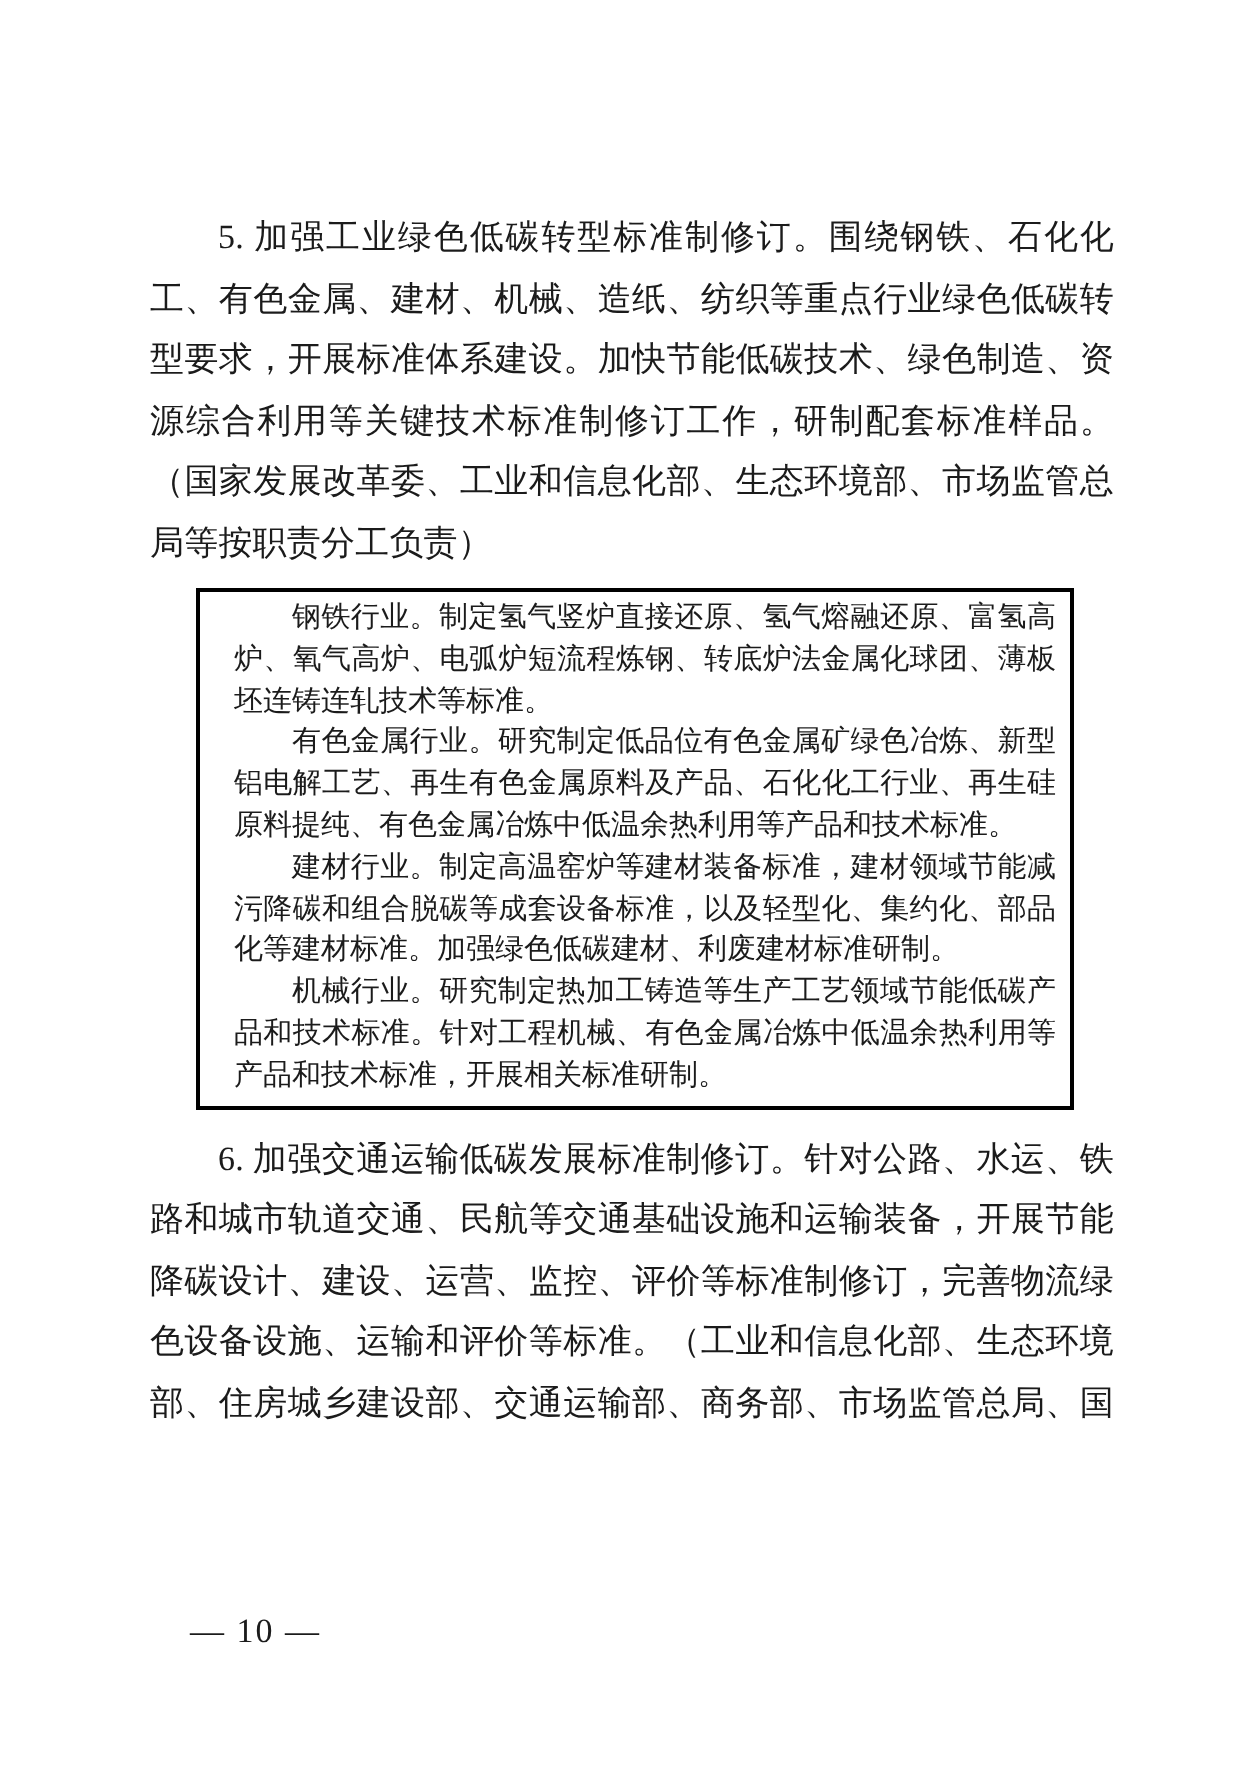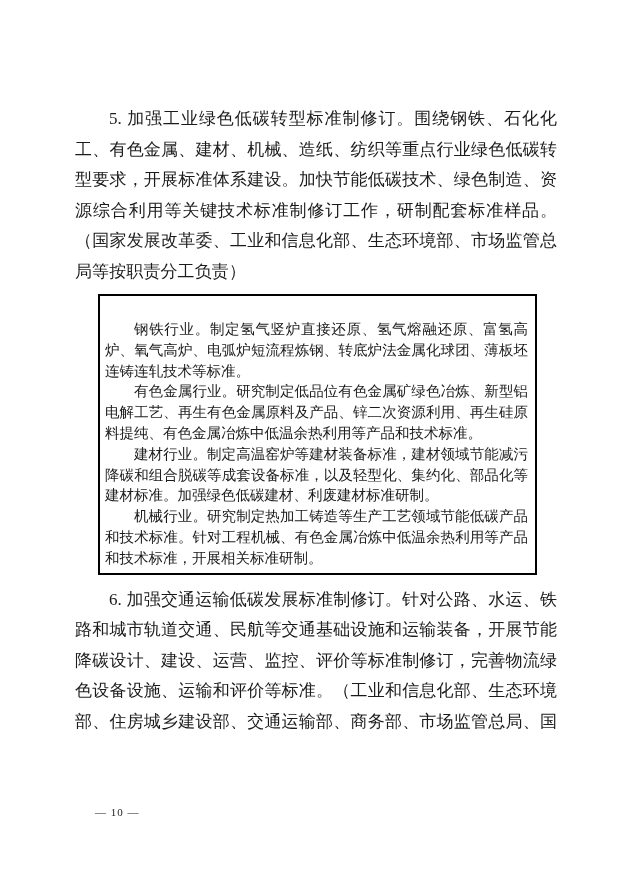--- a/index.html
+++ b/index.html
@@ -45,53 +45,52 @@
     font-family: "Liberation Sans", "DejaVu Sans", sans-serif;
     font-weight: bold;
     font-size: 16px;
     line-height: 19px;
     text-align: center;
     padding: 2px 0 2px 0;
     border-bottom: 2px solid #000000;
     letter-spacing: 0.5px;
   }
   .box-body {
-    padding: 3px 7px 4px 5px;
-    margin-top: 20px;
+    padding: 3px 7px 4px 17px;
   }
   .box-para {
     margin: 0;
     font-size: 14.5px;
     line-height: 20.8px;
     text-align: justify;
     text-justify: inter-character;
     text-indent: 2em;
     word-break: break-all;
   }
   .page-footer {
     position: absolute;
     left: 95px;
     top: 806px;
-    font-size: 11px;
+    font-size: 17px;
     letter-spacing: 1px;
     color: #1b1b1b;
   }
 </style>
 </head>
 <body>
 
 <div class="page">
   <div class="content">
 
     <p class="body-para">5. 加强工业绿色低碳转型标准制修订。围绕钢铁、石化化工、有色金属、建材、机械、造纸、纺织等重点行业绿色低碳转型要求，开展标准体系建设。加快节能低碳技术、绿色制造、资源综合利用等关键技术标准制修订工作，研制配套标准样品。（国家发展改革委、工业和信息化部、生态环境部、市场监管总局等按职责分工负责）</p>
 
     <div class="standards-box">
       <div class="box-body">
         <p class="box-para">钢铁行业。制定氢气竖炉直接还原、氢气熔融还原、富氢高炉、氧气高炉、电弧炉短流程炼钢、转底炉法金属化球团、薄板坯连铸连轧技术等标准。</p>
-        <p class="box-para">有色金属行业。研究制定低品位有色金属矿绿色冶炼、新型铝电解工艺、再生有色金属原料及产品、锌二次资源利用、再生硅原料提纯、有色金属冶炼中低温余热利用等产品和技术标准。</p>
+        <p class="box-para">有色金属行业。研究制定低品位有色金属矿绿色冶炼、新型铝电解工艺、再生有色金属原料及产品、石化化工行业、再生硅原料提纯、有色金属冶炼中低温余热利用等产品和技术标准。</p>
         <p class="box-para">建材行业。制定高温窑炉等建材装备标准，建材领域节能减污降碳和组合脱碳等成套设备标准，以及轻型化、集约化、部品化等建材标准。加强绿色低碳建材、利废建材标准研制。</p>
         <p class="box-para">机械行业。研究制定热加工铸造等生产工艺领域节能低碳产品和技术标准。针对工程机械、有色金属冶炼中低温余热利用等产品和技术标准，开展相关标准研制。</p>
       </div>
     </div>
 
     <p class="body-para para-6">6. 加强交通运输低碳发展标准制修订。针对公路、水运、铁路和城市轨道交通、民航等交通基础设施和运输装备，开展节能降碳设计、建设、运营、监控、评价等标准制修订，完善物流绿色设备设施、运输和评价等标准。（工业和信息化部、生态环境部、住房城乡建设部、交通运输部、商务部、市场监管总局、国</p>
 
   </div>
 
   <div class="page-footer">— 10 —</div>

